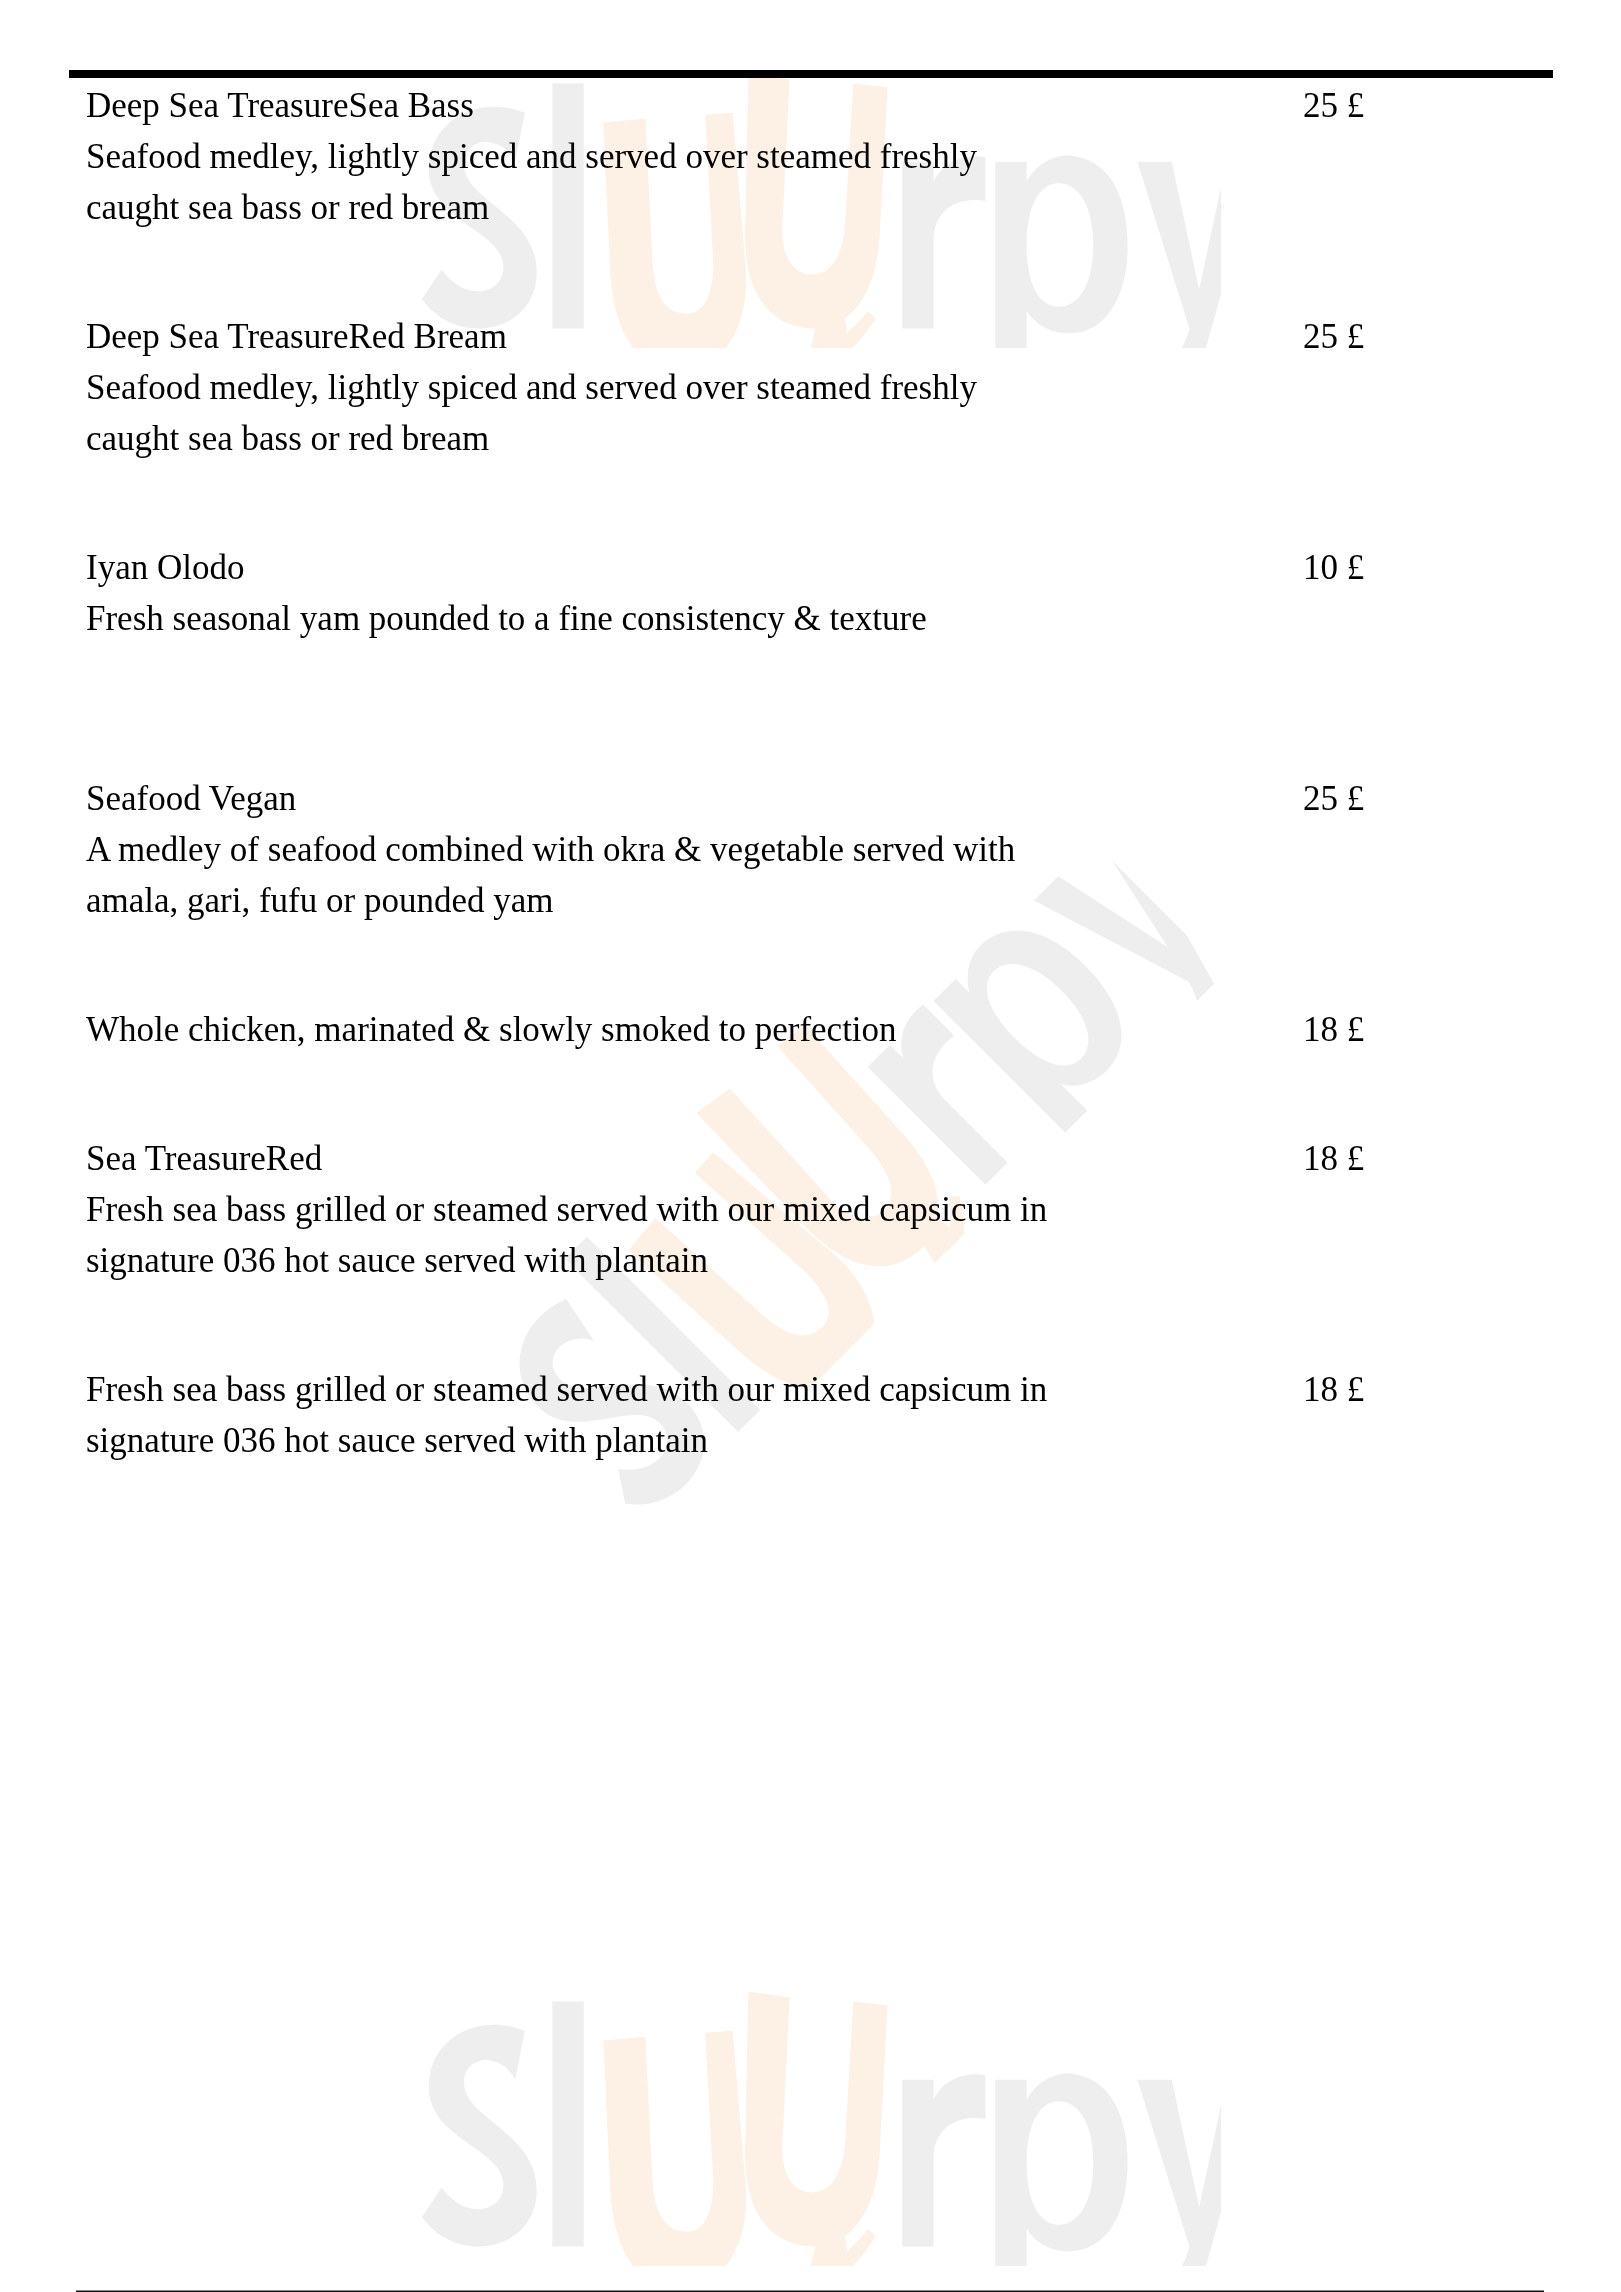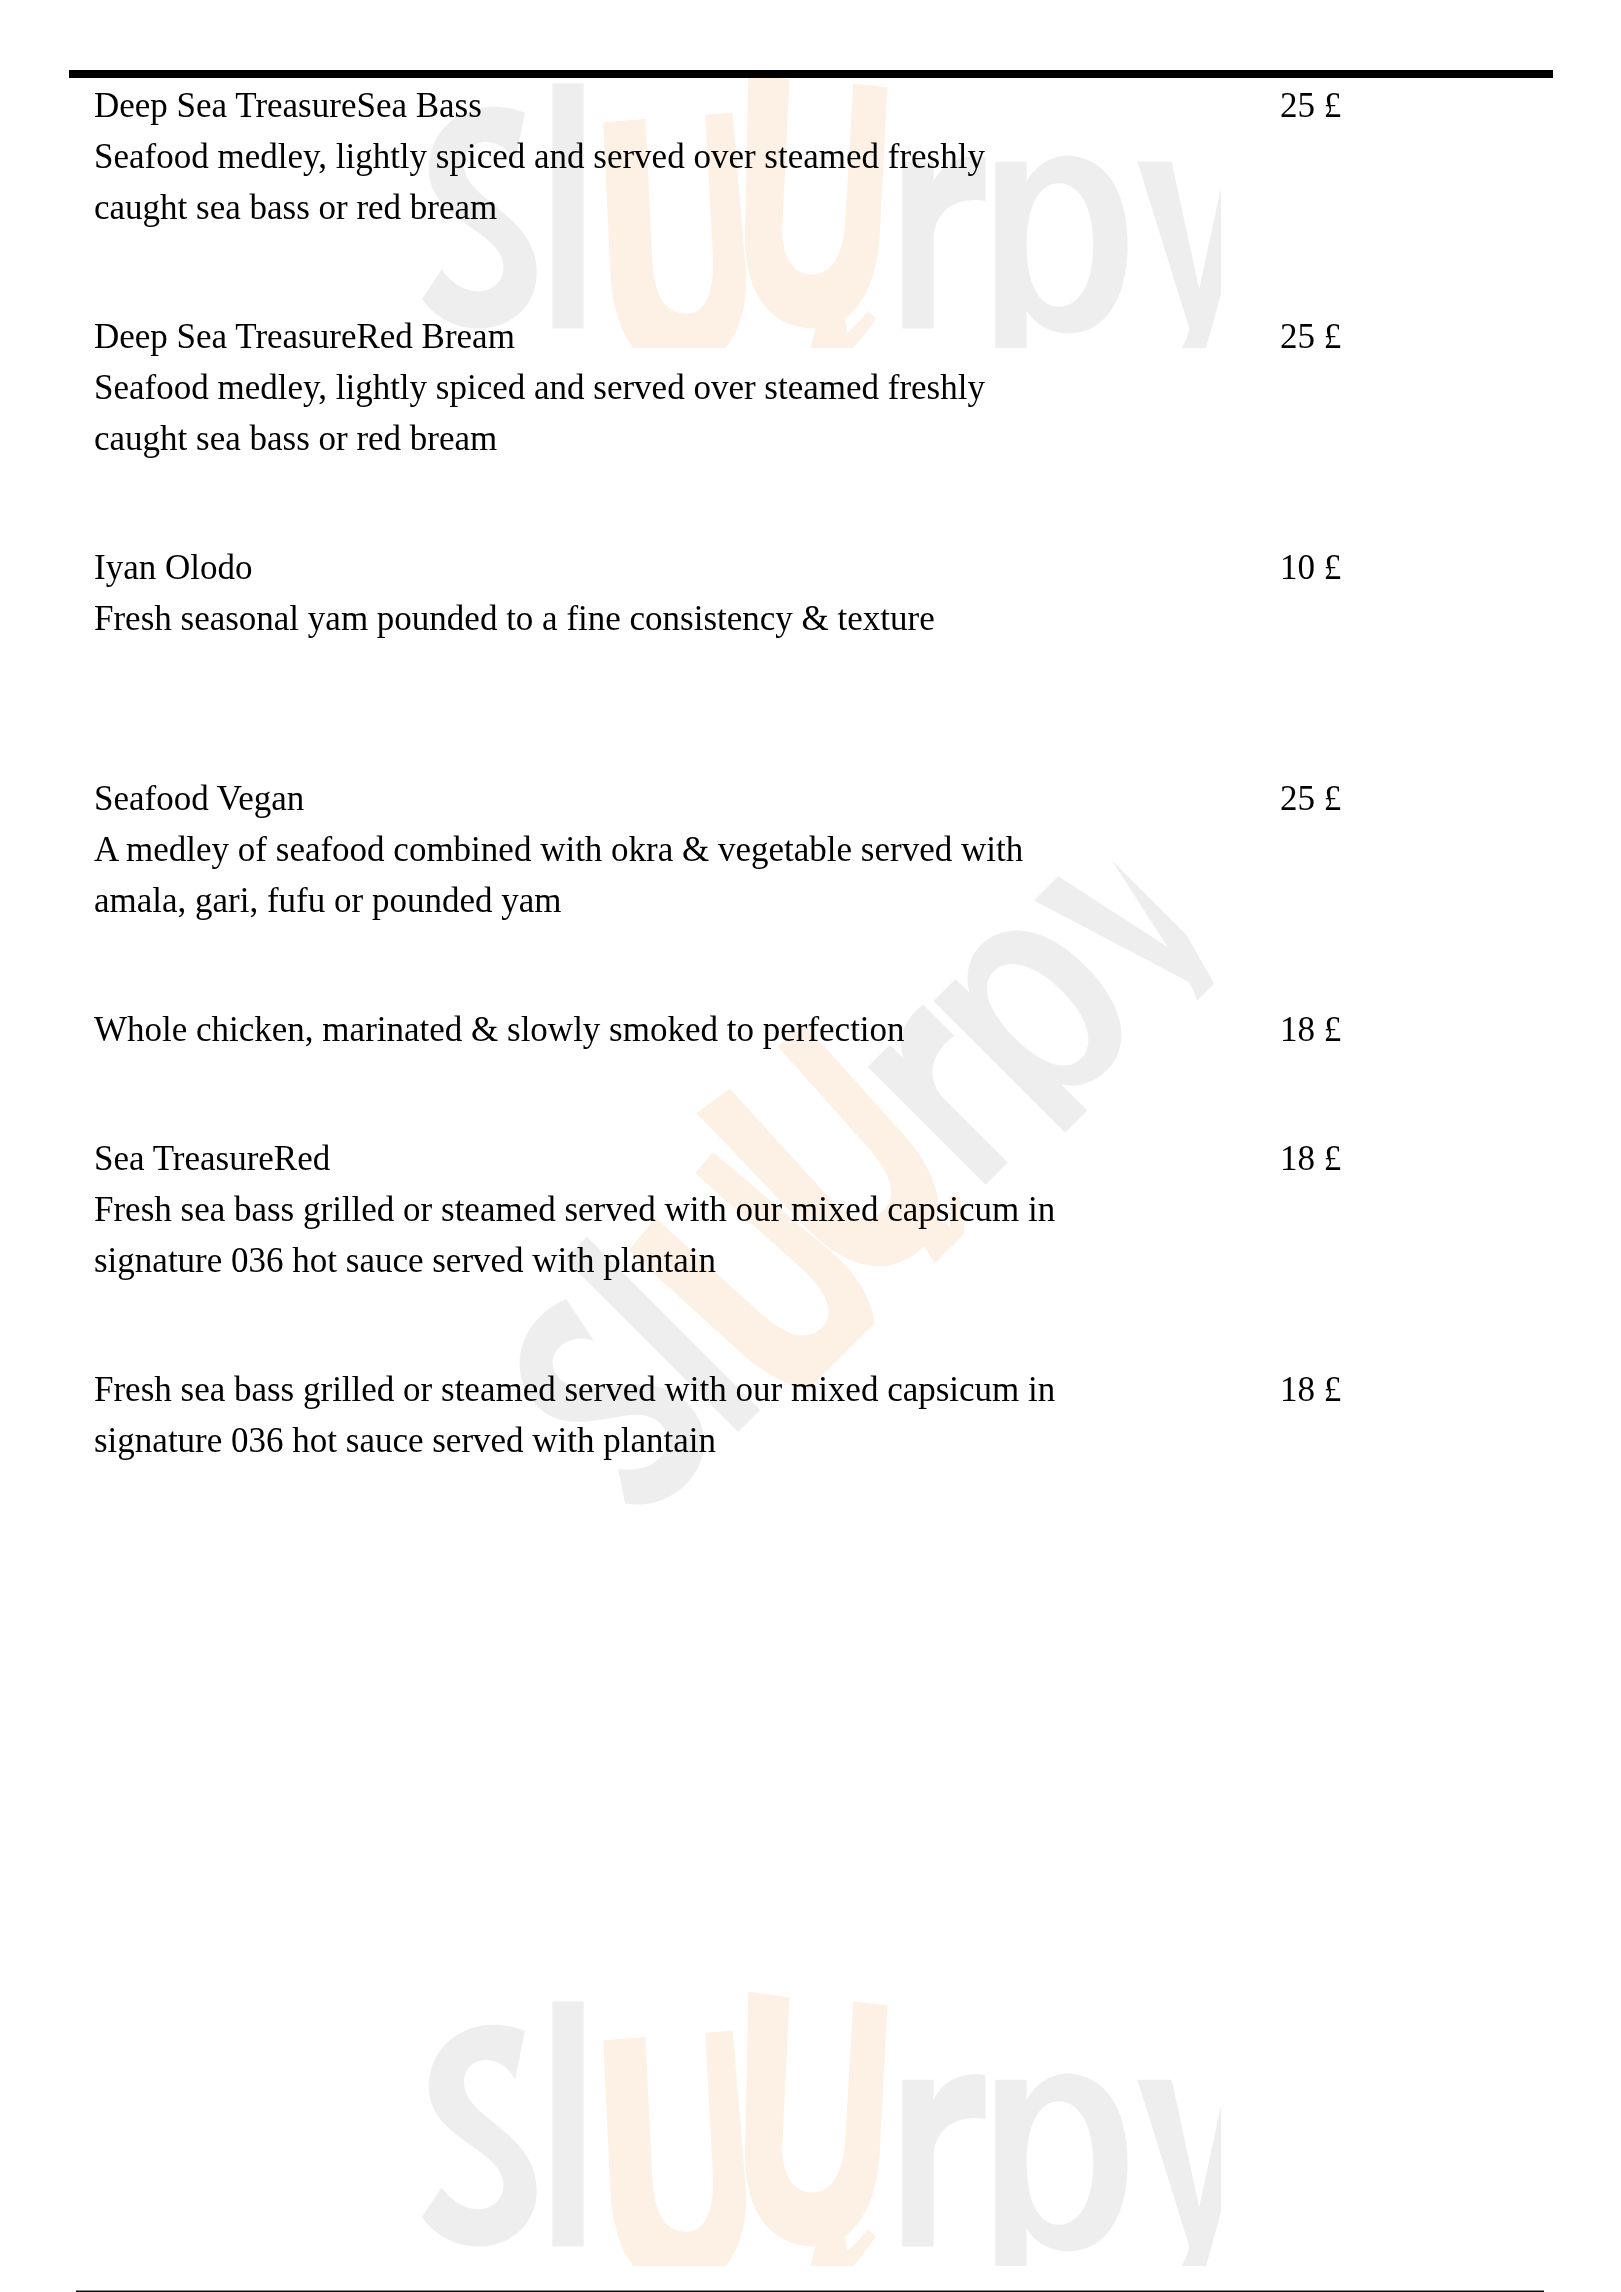--- a/index.html
+++ b/index.html
@@ -58,38 +58,37 @@
       z-index: 2;
     }
 
     
     .menu {
       position: absolute;
       left: 86px;
       top: 80px;
       width: 1451px;
       z-index: 1;
-      margin-left: 8px;
     }
     .menu-item {
       position: relative;
       margin-bottom: 78px;
     }
     .menu-line {
       display: block;
       font-size: 35px;
       line-height: 51px;
       height: 51px;
       white-space: nowrap;
       width: 1176px;
     }
     .menu-line.blank { }
     .price {
       position: absolute;
-      left: 1186px;
+      left: 1217px;
       top: 0;
       font-size: 35px;
       line-height: 51px;
       white-space: nowrap;
     }
   </style>
 </head>
 <body>
 
 <div class="watermark wm-1">

